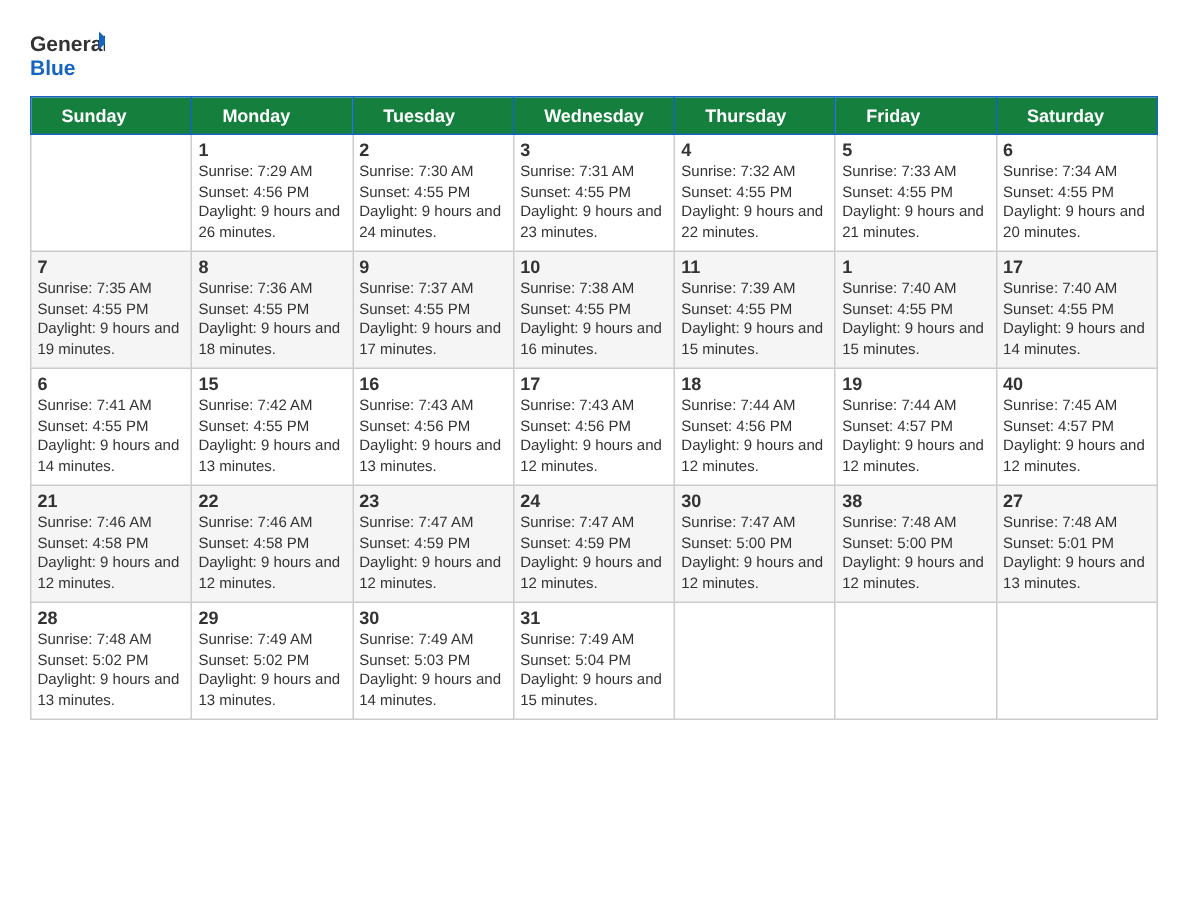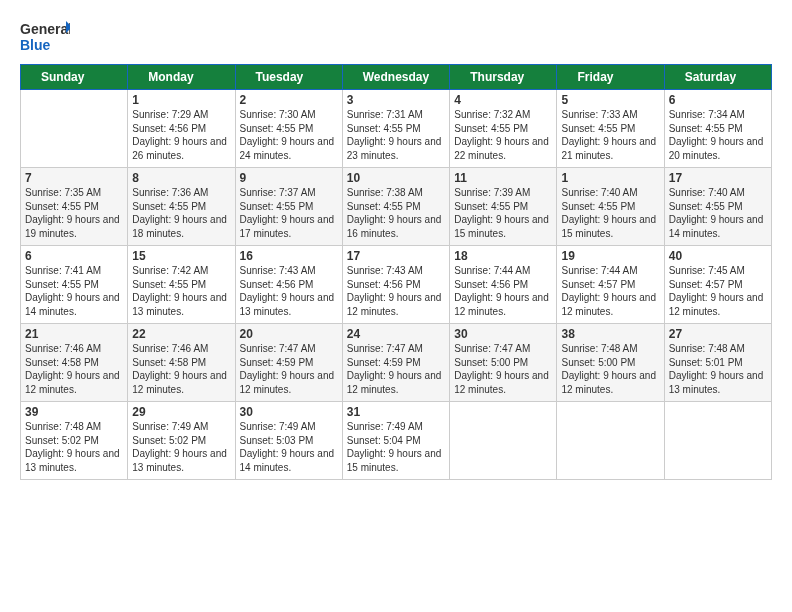--- a/index.html
+++ b/index.html
@@ -200,21 +200,21 @@
         <tr>
           <td>
         <div class="day-num">21</div>
         <div class="day-info">Sunrise: 7:46 AM<br>Sunset: 4:58 PM<br>Daylight: 9 hours and 12 minutes.</div>
       </td>
           <td>
         <div class="day-num">22</div>
         <div class="day-info">Sunrise: 7:46 AM<br>Sunset: 4:58 PM<br>Daylight: 9 hours and 12 minutes.</div>
       </td>
           <td>
-        <div class="day-num">20</div>
+        <div class="day-num">23</div>
         <div class="day-info">Sunrise: 7:47 AM<br>Sunset: 4:59 PM<br>Daylight: 9 hours and 12 minutes.</div>
       </td>
           <td>
         <div class="day-num">24</div>
         <div class="day-info">Sunrise: 7:47 AM<br>Sunset: 4:59 PM<br>Daylight: 9 hours and 12 minutes.</div>
       </td>
           <td>
         <div class="day-num">30</div>
         <div class="day-info">Sunrise: 7:47 AM<br>Sunset: 5:00 PM<br>Daylight: 9 hours and 12 minutes.</div>
       </td>
@@ -222,21 +222,21 @@
         <div class="day-num">38</div>
         <div class="day-info">Sunrise: 7:48 AM<br>Sunset: 5:00 PM<br>Daylight: 9 hours and 12 minutes.</div>
       </td>
           <td>
         <div class="day-num">27</div>
         <div class="day-info">Sunrise: 7:48 AM<br>Sunset: 5:01 PM<br>Daylight: 9 hours and 13 minutes.</div>
       </td>
         </tr>
         <tr>
           <td>
-        <div class="day-num">39</div>
+        <div class="day-num">28</div>
         <div class="day-info">Sunrise: 7:48 AM<br>Sunset: 5:02 PM<br>Daylight: 9 hours and 13 minutes.</div>
       </td>
           <td>
         <div class="day-num">29</div>
         <div class="day-info">Sunrise: 7:49 AM<br>Sunset: 5:02 PM<br>Daylight: 9 hours and 13 minutes.</div>
       </td>
           <td>
         <div class="day-num">30</div>
         <div class="day-info">Sunrise: 7:49 AM<br>Sunset: 5:03 PM<br>Daylight: 9 hours and 14 minutes.</div>
       </td>

